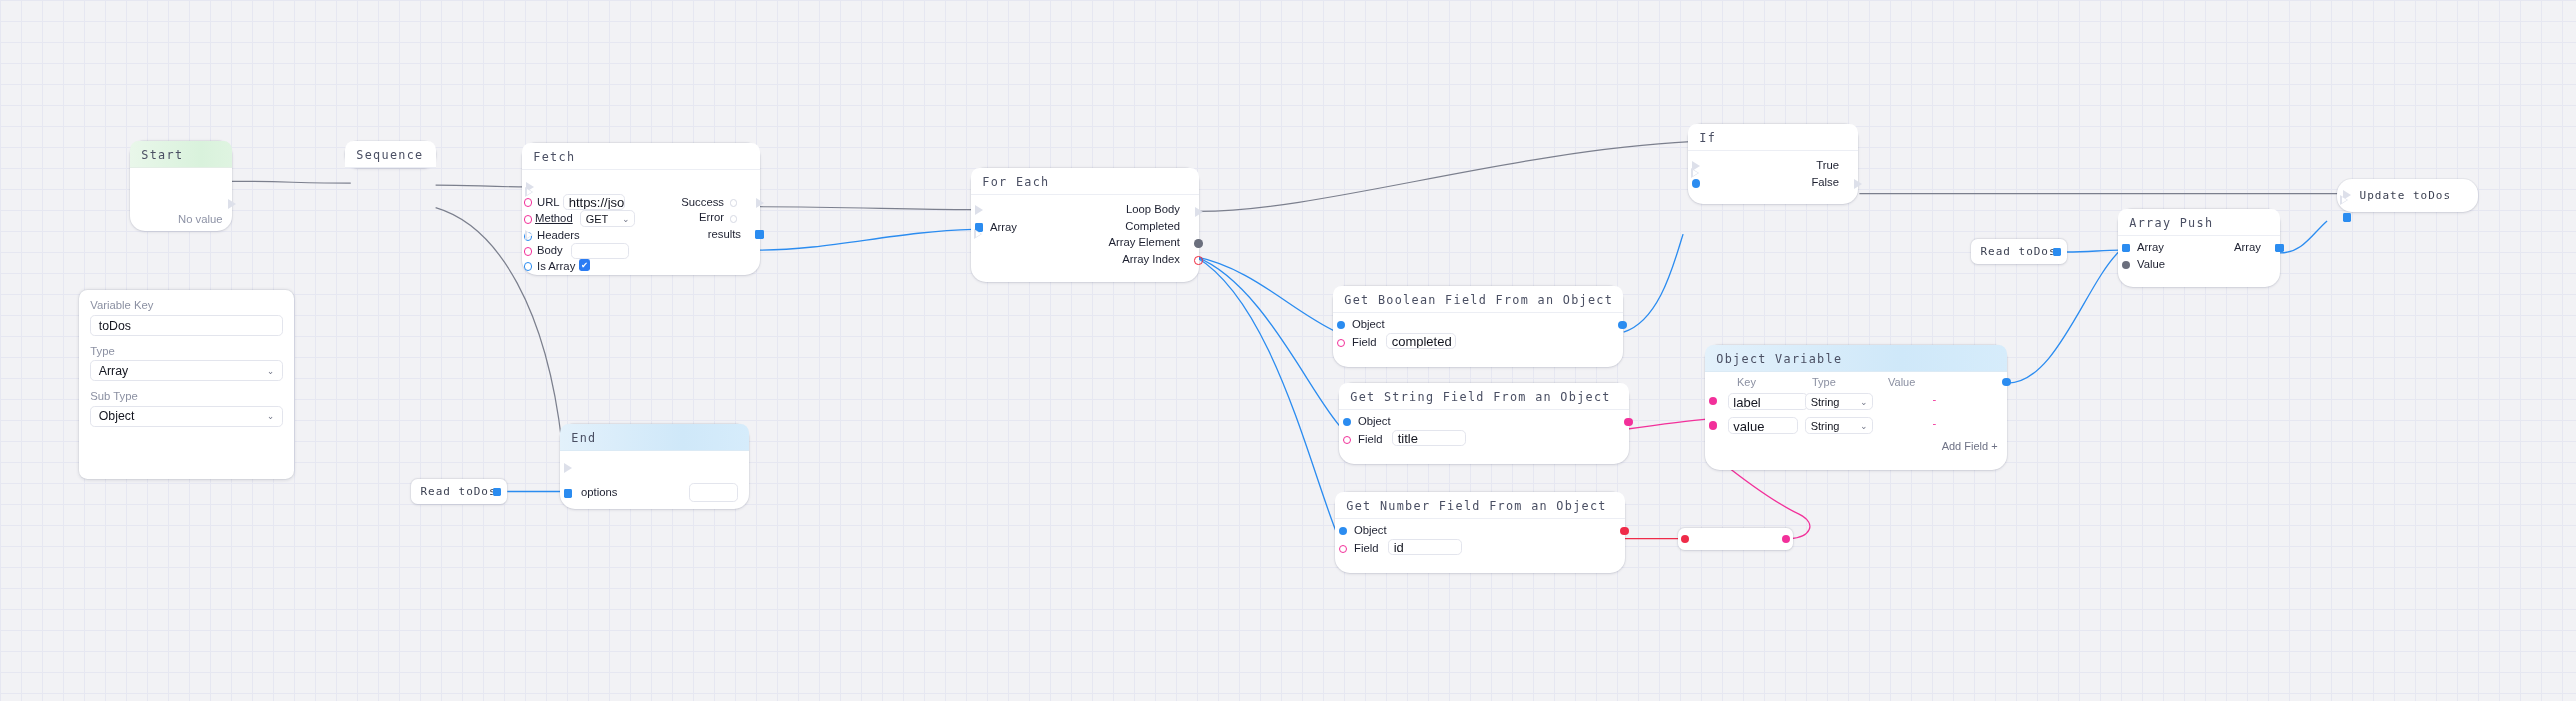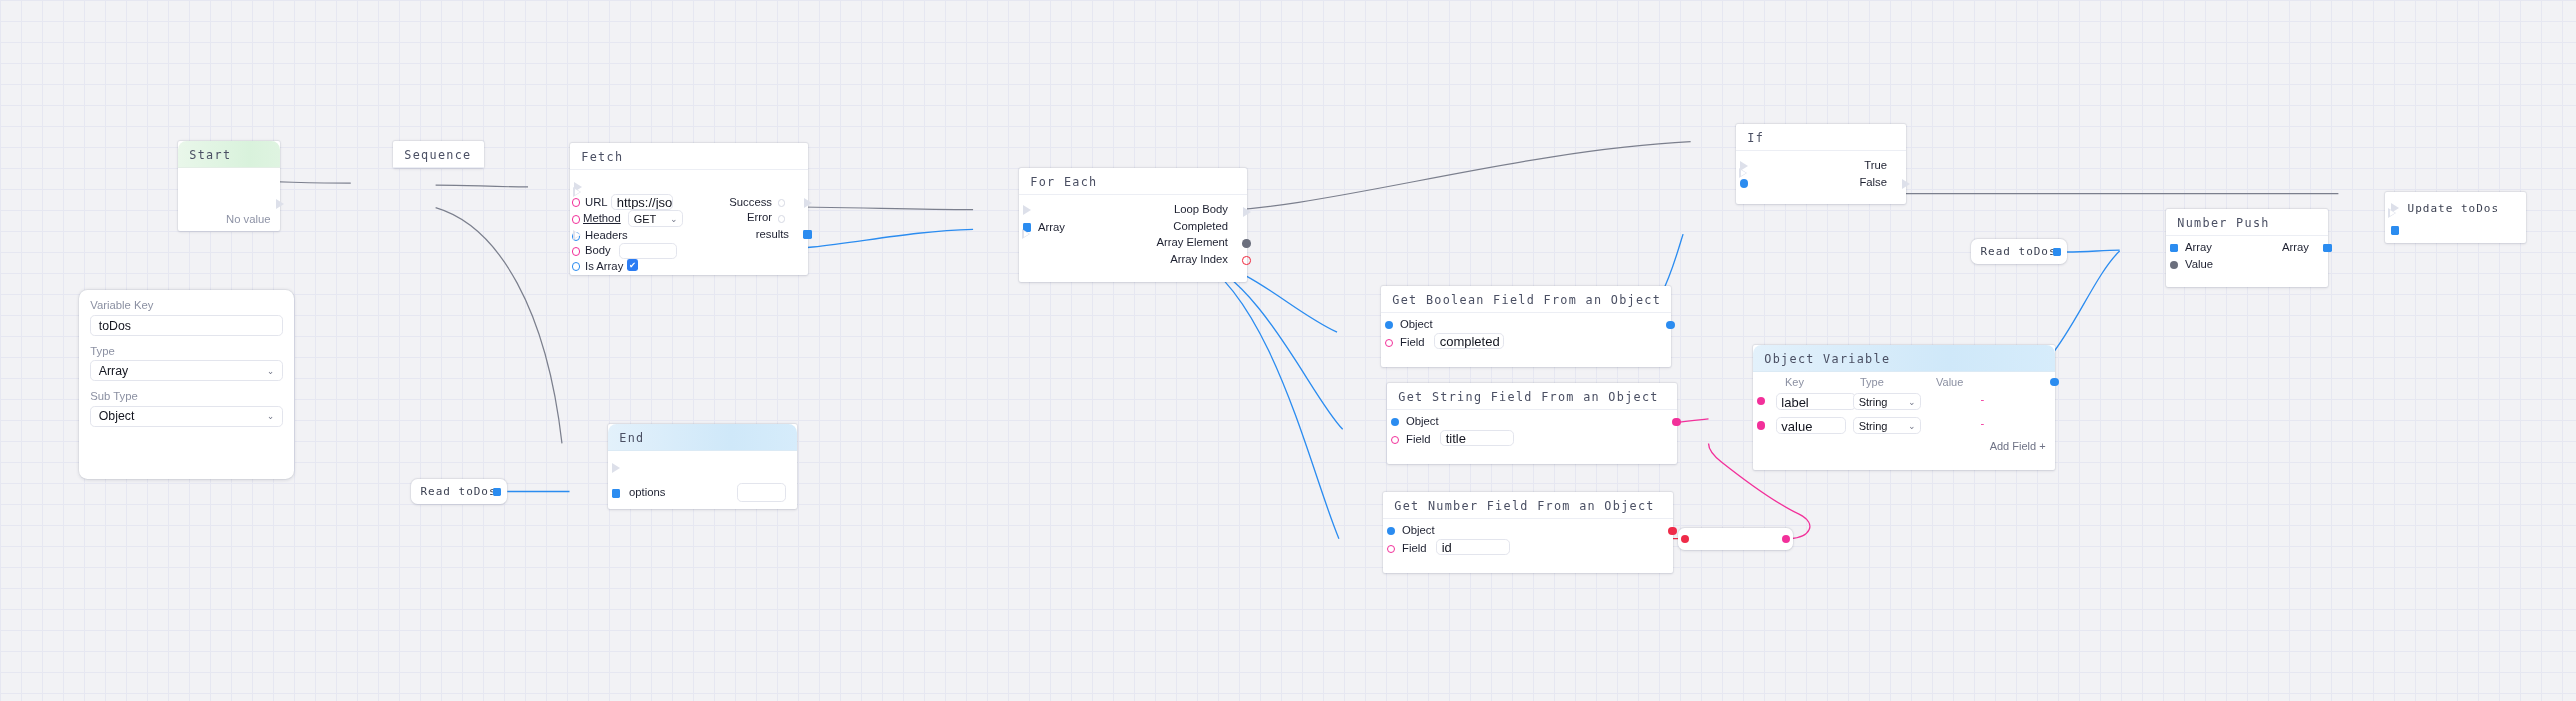--- a/index.html
+++ b/index.html
@@ -15,24 +15,23 @@
     background-image:
       linear-gradient(to right, #e6e7f1 1.5px, transparent 1.5px),
       linear-gradient(to bottom, #e6e7f1 1.5px, transparent 1.5px);
     background-size:21px 21px;
   }
   #edges{position:absolute;inset:0;width:2576px;height:702px;pointer-events:none;}
 
   .node{
     position:absolute;
     background:#ffffff;
-    border-radius:2px;
+    border-radius:15px;
     box-shadow:0 0.9px 2.8px rgba(20,25,60,.13), 0 0 0 0.9px rgba(30,35,70,.045);
     box-sizing:border-box;
-    margin-left:48px;
   }
   .node-header{
     font-family:"DejaVu Sans Mono","Liberation Mono",monospace;
     font-size:11.8px;letter-spacing:1.3px;color:#4a4f63;
     padding:6.6px 0 5.7px 11.3px;
     border-radius:8.5px 8.5px 0 0;
     border-bottom:0.9px solid #eceef4;
     white-space:nowrap;
   }
   .hdr-plain{background:#ffffff;}
@@ -315,32 +314,32 @@
         <span>String</span>
         <span class="chev">⌄</span>
       </div>
       <div style="position:absolute;left:190px;top:45px;width:79px;text-align:center;color:#f2309a;font-size:11.3px;">-</div>
 
       <div class="addfield" style="position:absolute;right:0;top:68px;">Add Field +</div>
     </div>
   </div>
 
   <div class="node" style="left:2118px;top:209px;width:162px;">
-    <div class="node-header hdr-plain">Number Push</div>
+    <div class="node-header hdr-plain">Array Push</div>
     <div class="node-body" style="height:38px;">
       <span class="port p-sq c-blue" style="left:3.8px;top:7.5px;"></span>
       <div style="position:absolute;left:19px;top:4.7px;" class="lbl lbl-sm">Array</div>
       <span class="port p-circ c-gray" style="left:3.8px;top:24.5px;"></span>
       <div style="position:absolute;left:19px;top:22px;" class="lbl lbl-sm">Value</div>
       <div style="position:absolute;right:19px;top:4.7px;" class="lbl lbl-sm">Array</div>
       <span class="port p-sq c-blue" style="right:-3.8px;top:7.5px;"></span>
     </div>
   </div>
 
-  <div class="node" style="left:2337px;top:192px;width:141px;height:51px;">
+  <div class="node" style="left:2337px;top:179px;width:141px;height:33px;">
     <div style="position:relative;height:49px;">
       <span class="port p-tri c-tri" style="left:5.7px;top:11.3px;"></span>
       <span class="sm-label" style="position:absolute;left:22.6px;top:10.4px;">Update toDos</span>
       <span class="port p-tri-hollow" style="right:-3.8px;top:16px;"></span>
       <span class="port p-sq c-blue" style="left:5.7px;top:34px;"></span>
     </div>
   </div>
 
   <div class="panel" style="left:79px;top:290px;width:215px;height:189px;">
     <div class="panel-lbl">Variable Key</div>

